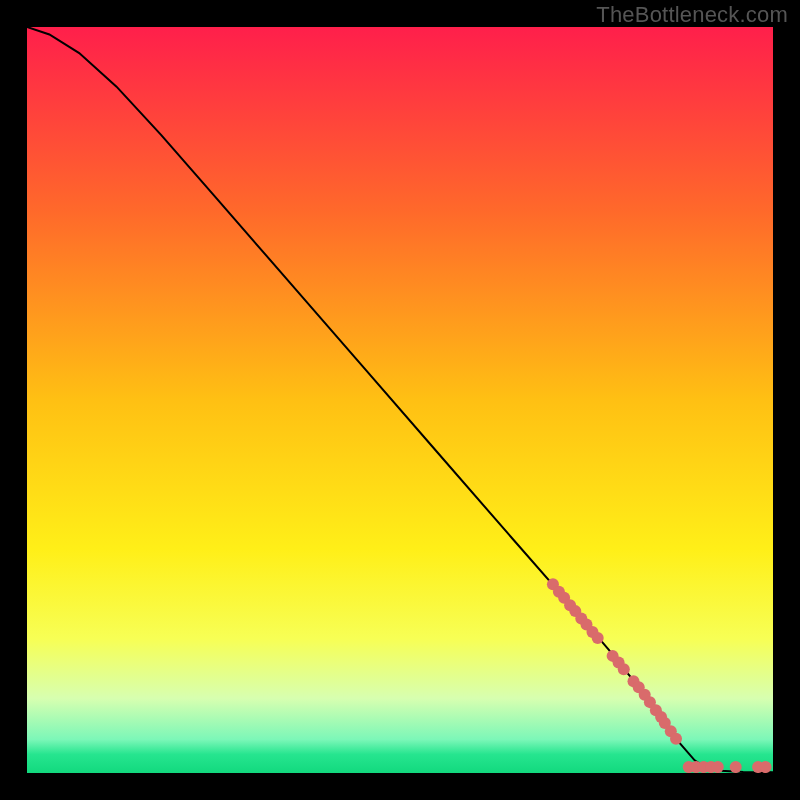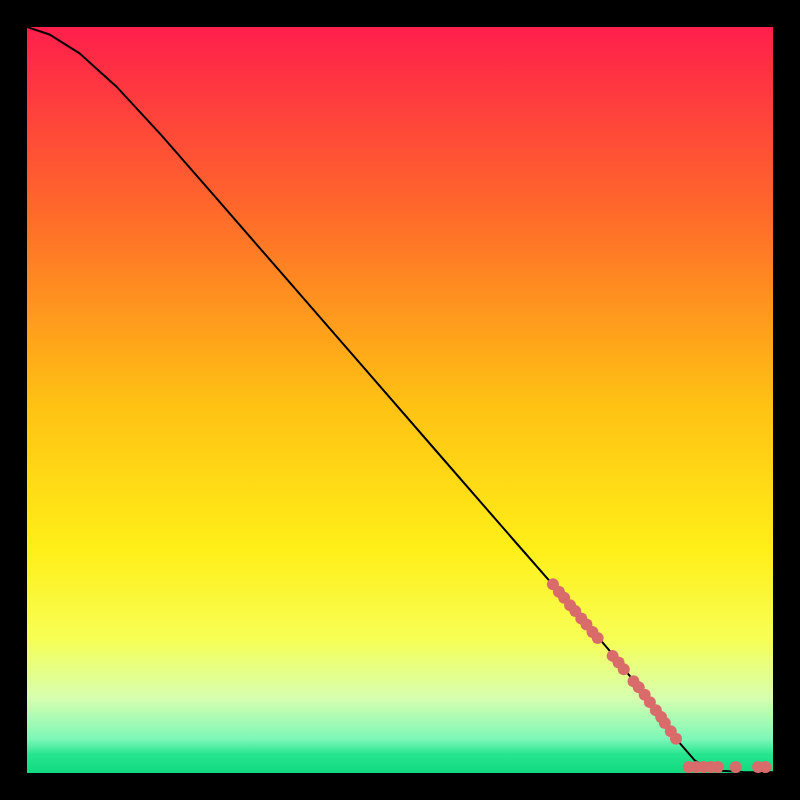--- a/index.html
+++ b/index.html
@@ -33,20 +33,21 @@
     top: 27px;
     width: 746px;
     height: 746px;
   }
   svg { display: block; }
 </style>
 </head>
 <body>
 
 <div class="stage">
+  <div class="watermark">TheBottleneck.com</div>
 
   <div class="plot-wrap">
     <svg id="plot-svg" viewBox="0 0 746 746" width="746" height="746">
       <defs>
         <linearGradient id="bg-grad" x1="0" y1="0" x2="0" y2="1">
             <stop offset="0.00%" stop-color="#ff1f4b"></stop>
             <stop offset="25.00%" stop-color="#ff6a2a"></stop>
             <stop offset="50.00%" stop-color="#ffc013"></stop>
             <stop offset="70.00%" stop-color="#ffef18"></stop>
             <stop offset="82.00%" stop-color="#f7ff55"></stop>

